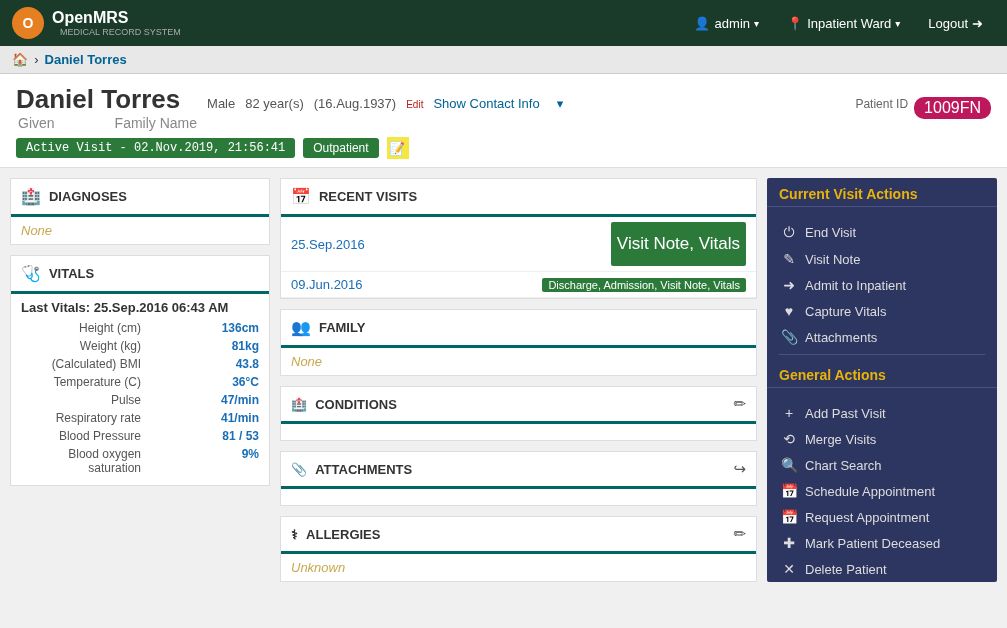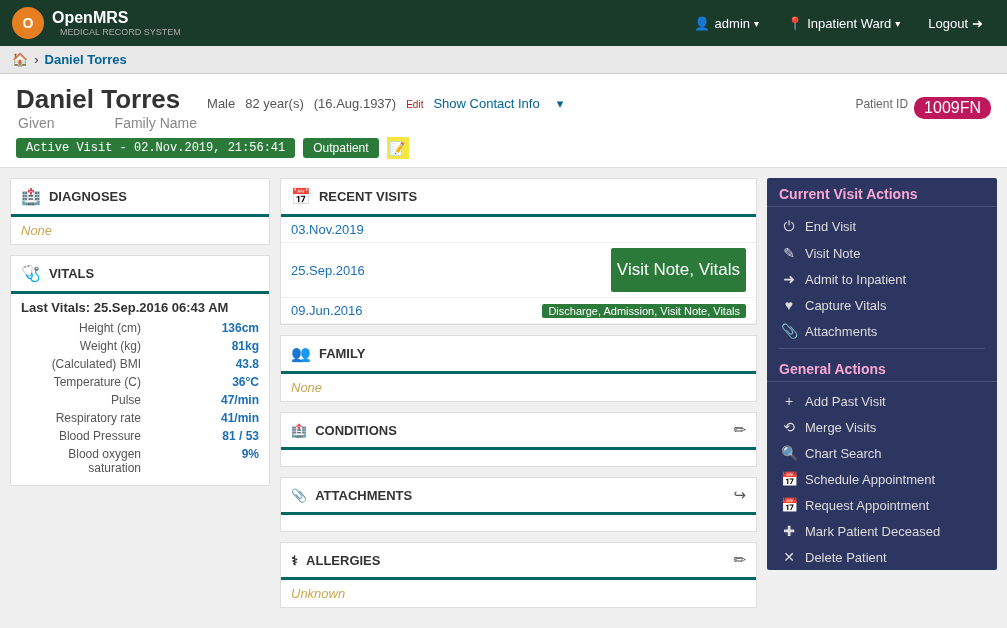--- a/index.html
+++ b/index.html
@@ -209,23 +209,23 @@
     
     .actions-panel {
       background: #2d3561;
       color: white;
       border-radius: 2px;
     }
     .actions-section-title {
       padding: 8px 12px 4px;
       font-size: 14px;
       font-weight: bold;
-      color: #f9a8d4;
+      color: #eab308;
       border-bottom: 1px solid #4a5080;
-      margin-bottom: 6px;
+      margin-bottom: 12px;
     }
     .action-item {
       display: flex;
       align-items: center;
       gap: 8px;
       padding: 5px 14px;
       cursor: pointer;
       font-size: 13px;
       color: #ddd;
     }
@@ -373,24 +373,20 @@
   </div>
 
   <div class="mid-col">
 
     <div class="section-card">
       <div class="section-header">
         <span class="icon">📅</span>
         <span>RECENT VISITS</span>
       </div>
       <div class="visit-row">
-        <span class="visit-date">03.Nov.2019</span>
-        <div class="visit-tags"></div>
-      </div>
-      <div class="visit-row">
         <span class="visit-date">25.Sep.2016</span>
         <div class="visit-tags">
           <span class="tag-green">Visit Note, Vitals</span>
         </div>
       </div>
       <div class="visit-row">
         <span class="visit-date">09.Jun.2016</span>
         <div class="visit-tags">
           <span class="tag-multi">Discharge, Admission, Visit Note, Vitals</span>
         </div>

